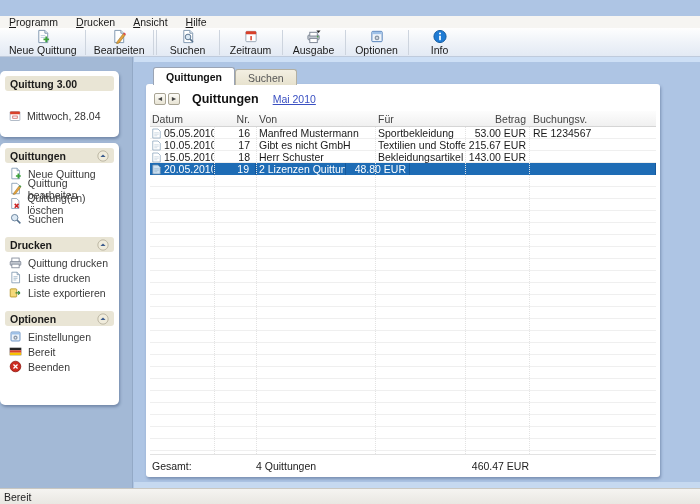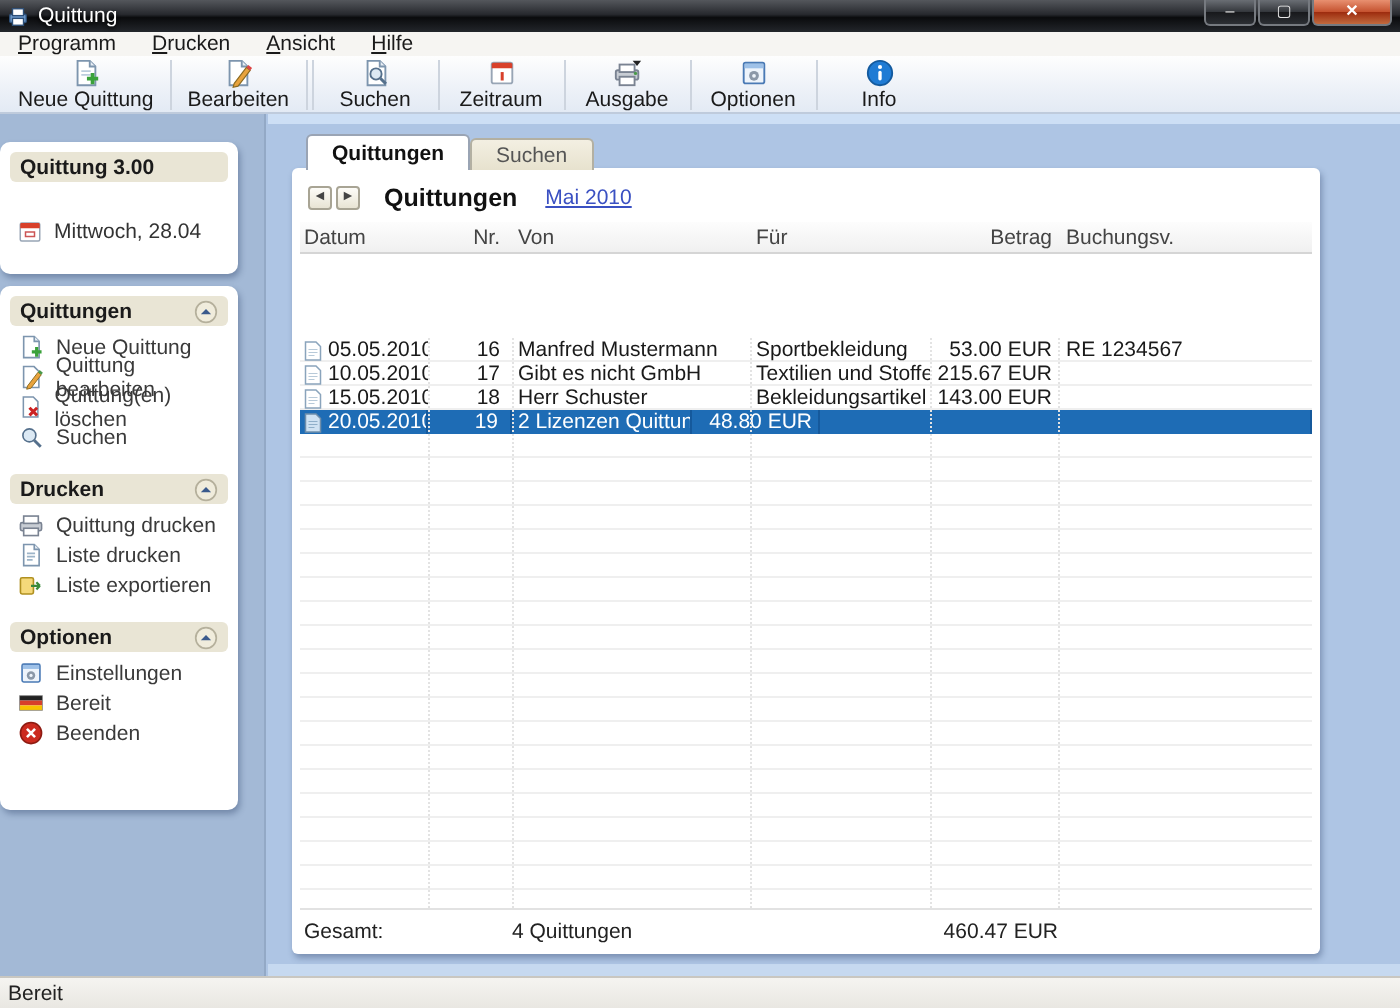--- a/index.html
+++ b/index.html
@@ -65,21 +65,21 @@
   .panel-head { position:absolute; top:7px; left:8px; height:16px; display:flex; align-items:center; }
   .navbtn { width:12px; height:12px; border:1px solid #a8a494; border-radius:2px;
     background:linear-gradient(#fdfcf8,#e8e4d4); font-size:7px; line-height:10px; text-align:center; color:#444; margin-right:2px; }
   .m-heading { font-size:12.5px; font-weight:bold; color:#111; margin-left:10px; }
   .m-link { font-size:10.5px; color:#3a50c2; text-decoration:underline; margin-left:14px; }
 
   .thead { position:absolute; top:27px; left:4px; right:4px; height:16px; display:flex; align-items:center;
     background:linear-gradient(#fdfdfd,#f0f0f0); border-bottom:1px solid #d5d5d5; font-size:10.5px; color:#444; }
   .tbody { position:absolute; top:43px; left:4px; right:4px; bottom:22px;
     background:repeating-linear-gradient(to bottom, transparent 0 11px, #efefef 11px 12px);
-    border-bottom:1px solid #e2e2e2;margin-top:42px; }
+    border-bottom:1px solid #e2e2e2; }
   .vline { position:absolute; top:0; bottom:0; width:0; border-left:1px dotted #e3e3e3; }
 
   .trow { display:flex; height:12px; align-items:center; font-size:10.5px; line-height:12px; color:#1a1a1a; }
   .trow.selected { background:#1e6cb5; color:#fff; }
   .trow.selected .cell { border-right:1px solid #15599c; }
   .cell { height:12px; overflow:hidden; white-space:nowrap; display:flex; align-items:center; }
   .c-datum { width:64px; padding-left:2px; }
   .c-datum .ric { margin-right:3px; display:flex; }
   .c-nr { width:42px; justify-content:flex-end; padding-right:6px; }
   .c-von { width:119px; padding-left:3px; }
@@ -96,33 +96,20 @@
   
   .statusbar { position:absolute; left:0; right:0; bottom:0; height:16px;
     background:linear-gradient(#f5f4f1,#e9e7e2); border-top:1px solid #c9c7c1;
     font-size:10.5px; color:#222; display:flex; align-items:center; padding-left:4px; }
 </style>
 </head>
 <body>
 
 <div class="window">
 
-  <div class="titlebar">
-    <svg class="app-ic" viewBox="0 0 16 16">
-        <rect x="2" y="6" width="12" height="6" rx="1" fill="#6f9cce" stroke="#2d4f78"></rect>
-        <rect x="4" y="2" width="8" height="5" fill="#fff" stroke="#2d4f78"></rect>
-        <rect x="4" y="9" width="8" height="5" fill="#fff" stroke="#2d4f78"></rect>
-      </svg>
-    <span class="ttl">Quittung</span>
-    <div class="wctrls">
-      <div class="wbtn">–</div>
-      <div class="wbtn">▢</div>
-      <div class="wbtn close">✕</div>
-    </div>
-  </div>
 
   <div class="menubar">
     <span class="menu-item"><u>P</u><span>rogramm</span></span>
     <span class="menu-item"><u>D</u><span>rucken</span></span>
     <span class="menu-item"><u>A</u><span>nsicht</span></span>
     <span class="menu-item"><u>H</u><span>ilfe</span></span>
   </div>
 
   <div class="toolbar">
     <div class="tb-btn">

